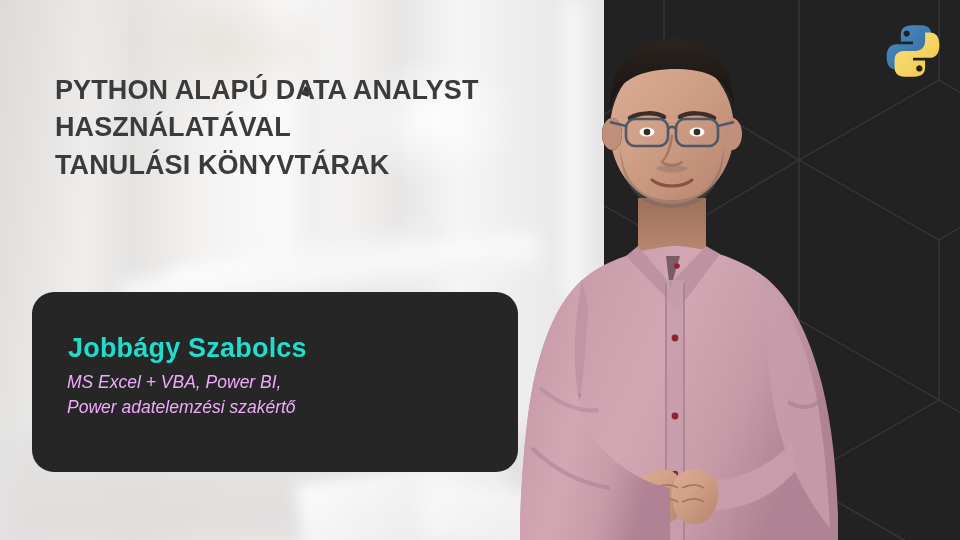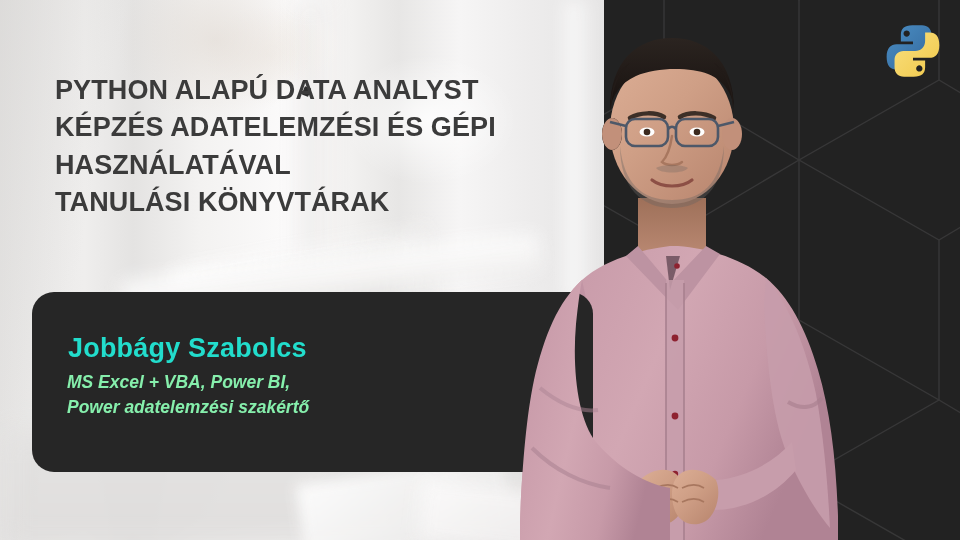--- a/index.html
+++ b/index.html
@@ -149,39 +149,39 @@
     letter-spacing: .1px;
     text-transform: uppercase;
     z-index: 6;
   }
   .title-line { display: block; white-space: nowrap; }
 
   
   .name-card {
     position: absolute;
     left: 32px; top: 292px;
-    width: 561px; height: 180px;
+    width: 486px; height: 180px;
     background: #262626;
     border-radius: 22px;
     z-index: 5;
   }
   .name-card .name {
     position: absolute;
     left: 36px; top: 41px;
     color: #22ddcc;
     font-size: 27px;
     font-weight: 700;
     letter-spacing: .2px;
   }
   .name-card .role {
     position: absolute;
     left: 35px; top: 78px;
-    color: #86efac;
+    color: #f0abfc;
     font-size: 17.5px;
-    font-weight: 700;
+    font-weight: 400;
     font-style: italic;
     line-height: 1.42;
   }
   .role-line { display: block; white-space: nowrap; }
 
   .clip-arm {
     
     position: absolute;
     z-index: 7;
   }
@@ -359,21 +359,20 @@
              C49,25 46,28 43,28 C40,28 37,25 37,22 C37,18 40,16 43,16 Z" fill="url(#pyBlue)"></path>
     <path d="M56,104 C72,104 78,97 78,86 L78,73 L55,73 L55,68 L86,68
              C97,68 105,61 105,44 C105,27 98,20 87,20 L78,20 L78,36
              C78,47 70,55 59,55 L37,55 C27,55 20,62 20,72 L20,86
              C20,97 27,104 38,104 Z M67,94 C64,94 61,92 61,88
              C61,85 64,82 67,82 C70,82 73,85 73,88 C73,92 70,94 67,94 Z" fill="url(#pyYellow)"></path>
   </svg>
 
   <div class="title">
     <span class="title-line">PYTHON ALAPÚ DATA ANALYST</span>
-    <span class="title-line">KÉPZÉS ADATELEMZÉSI ÉS GÉPI</span>
     <span class="title-line">HASZNÁLATÁVAL</span>
     <span class="title-line">TANULÁSI KÖNYVTÁRAK</span>
   </div>
 
   <div class="name-card">
     <div class="name">Jobbágy Szabolcs</div>
     <div class="role">
       <span class="role-line">MS Excel + VBA, Power BI,</span>
       <span class="role-line">Power adatelemzési szakértő</span>
     </div>

